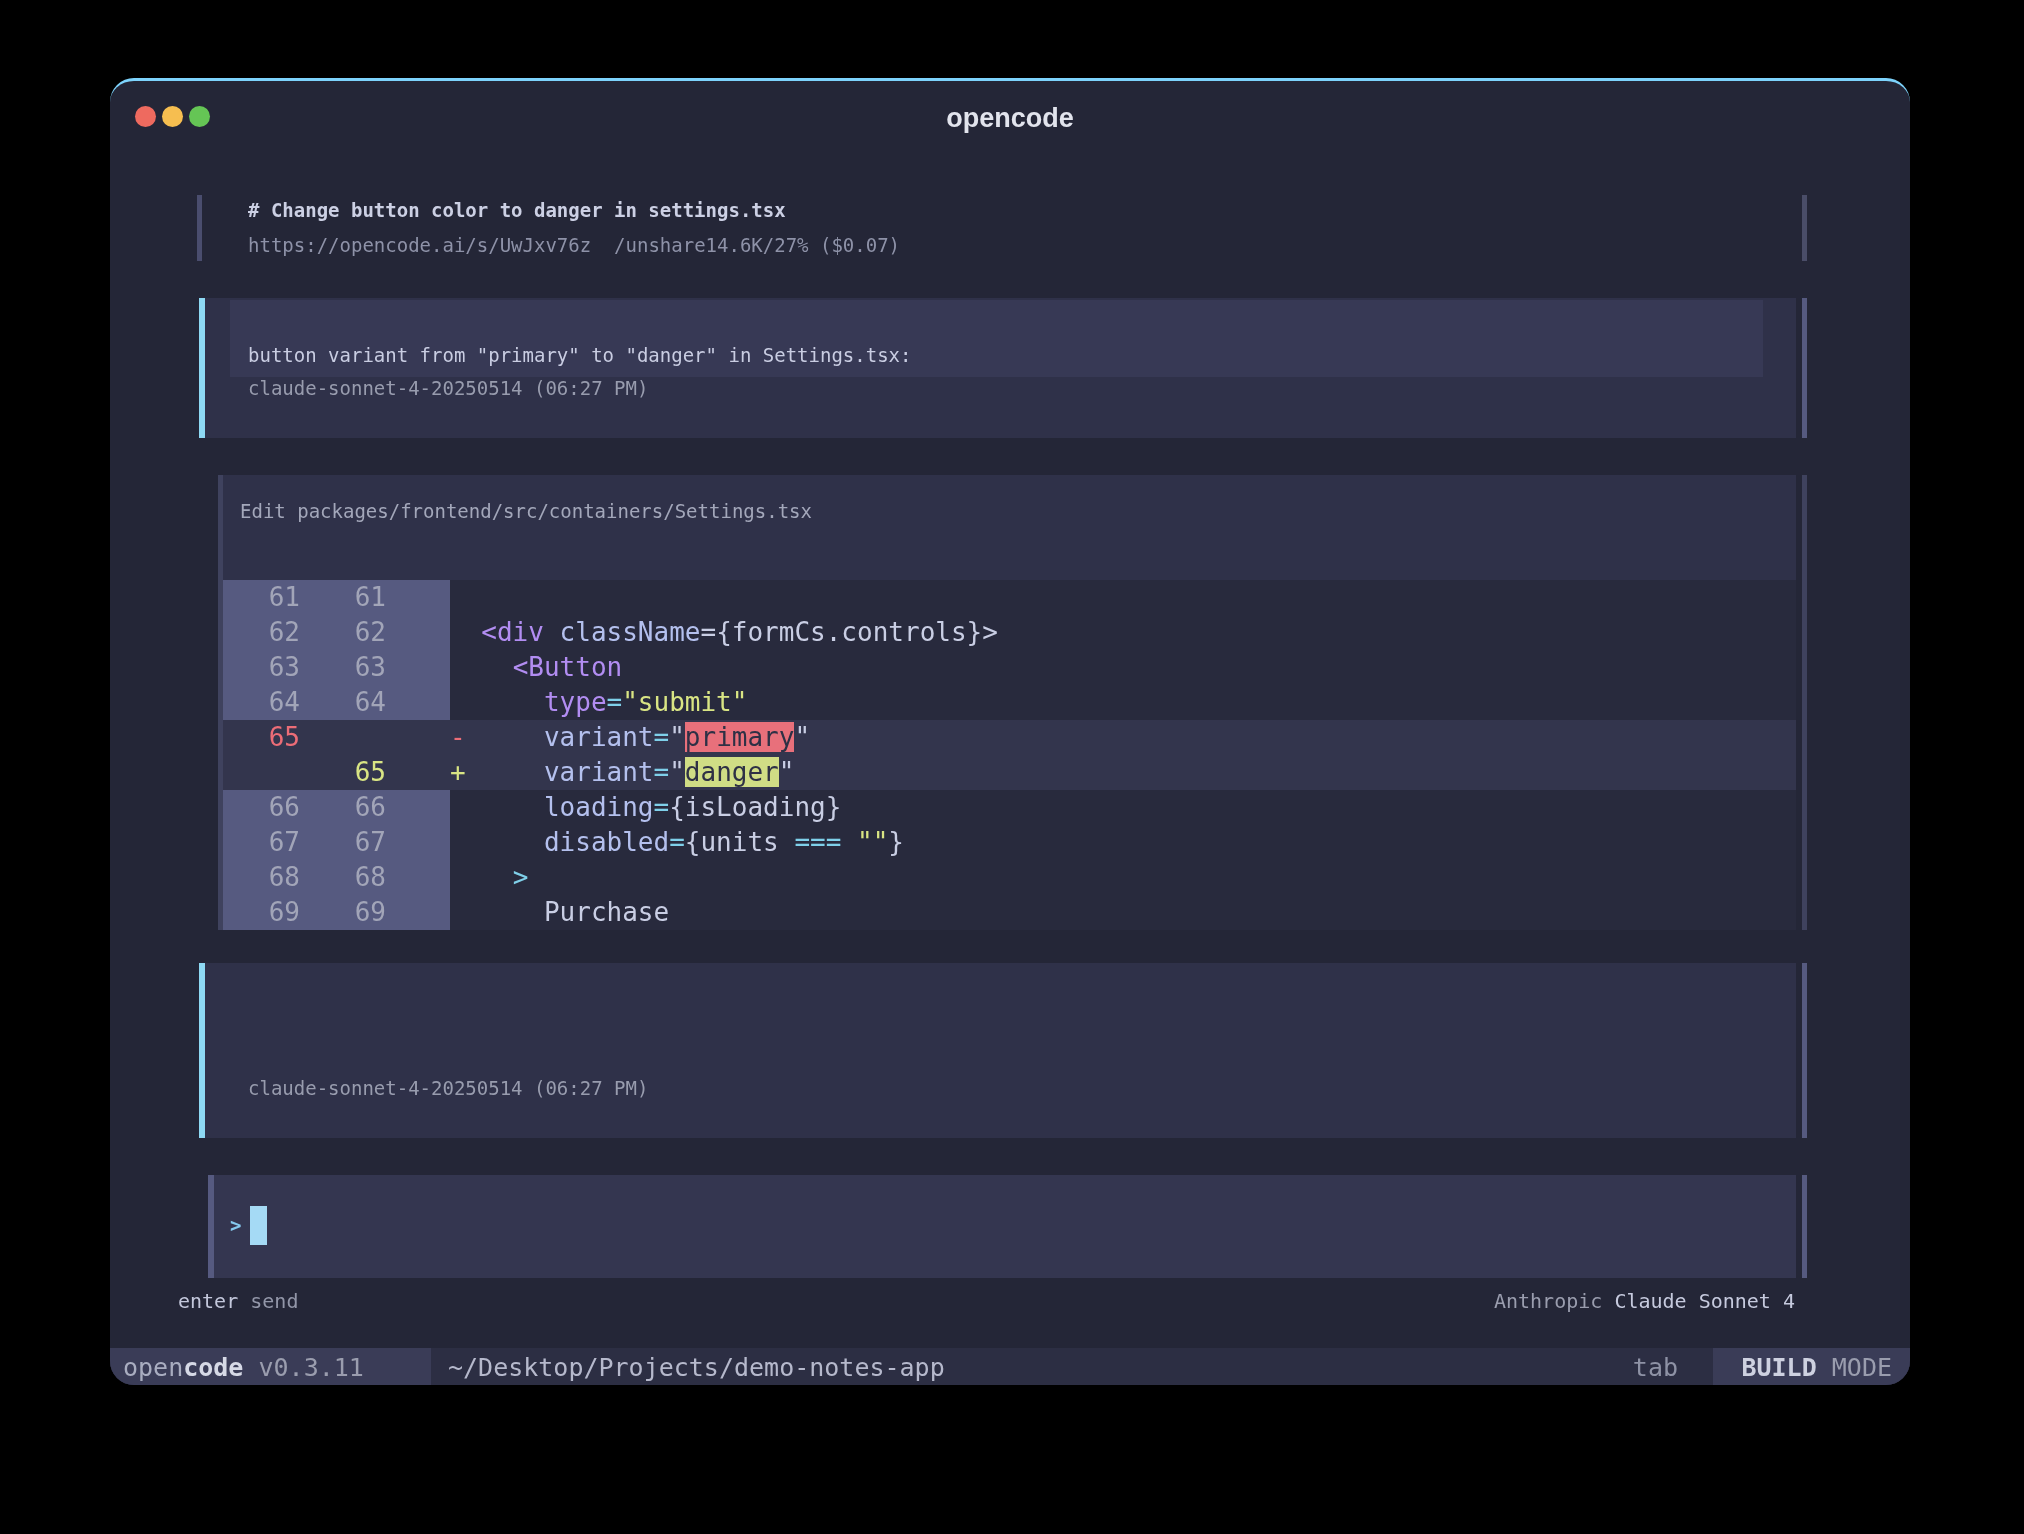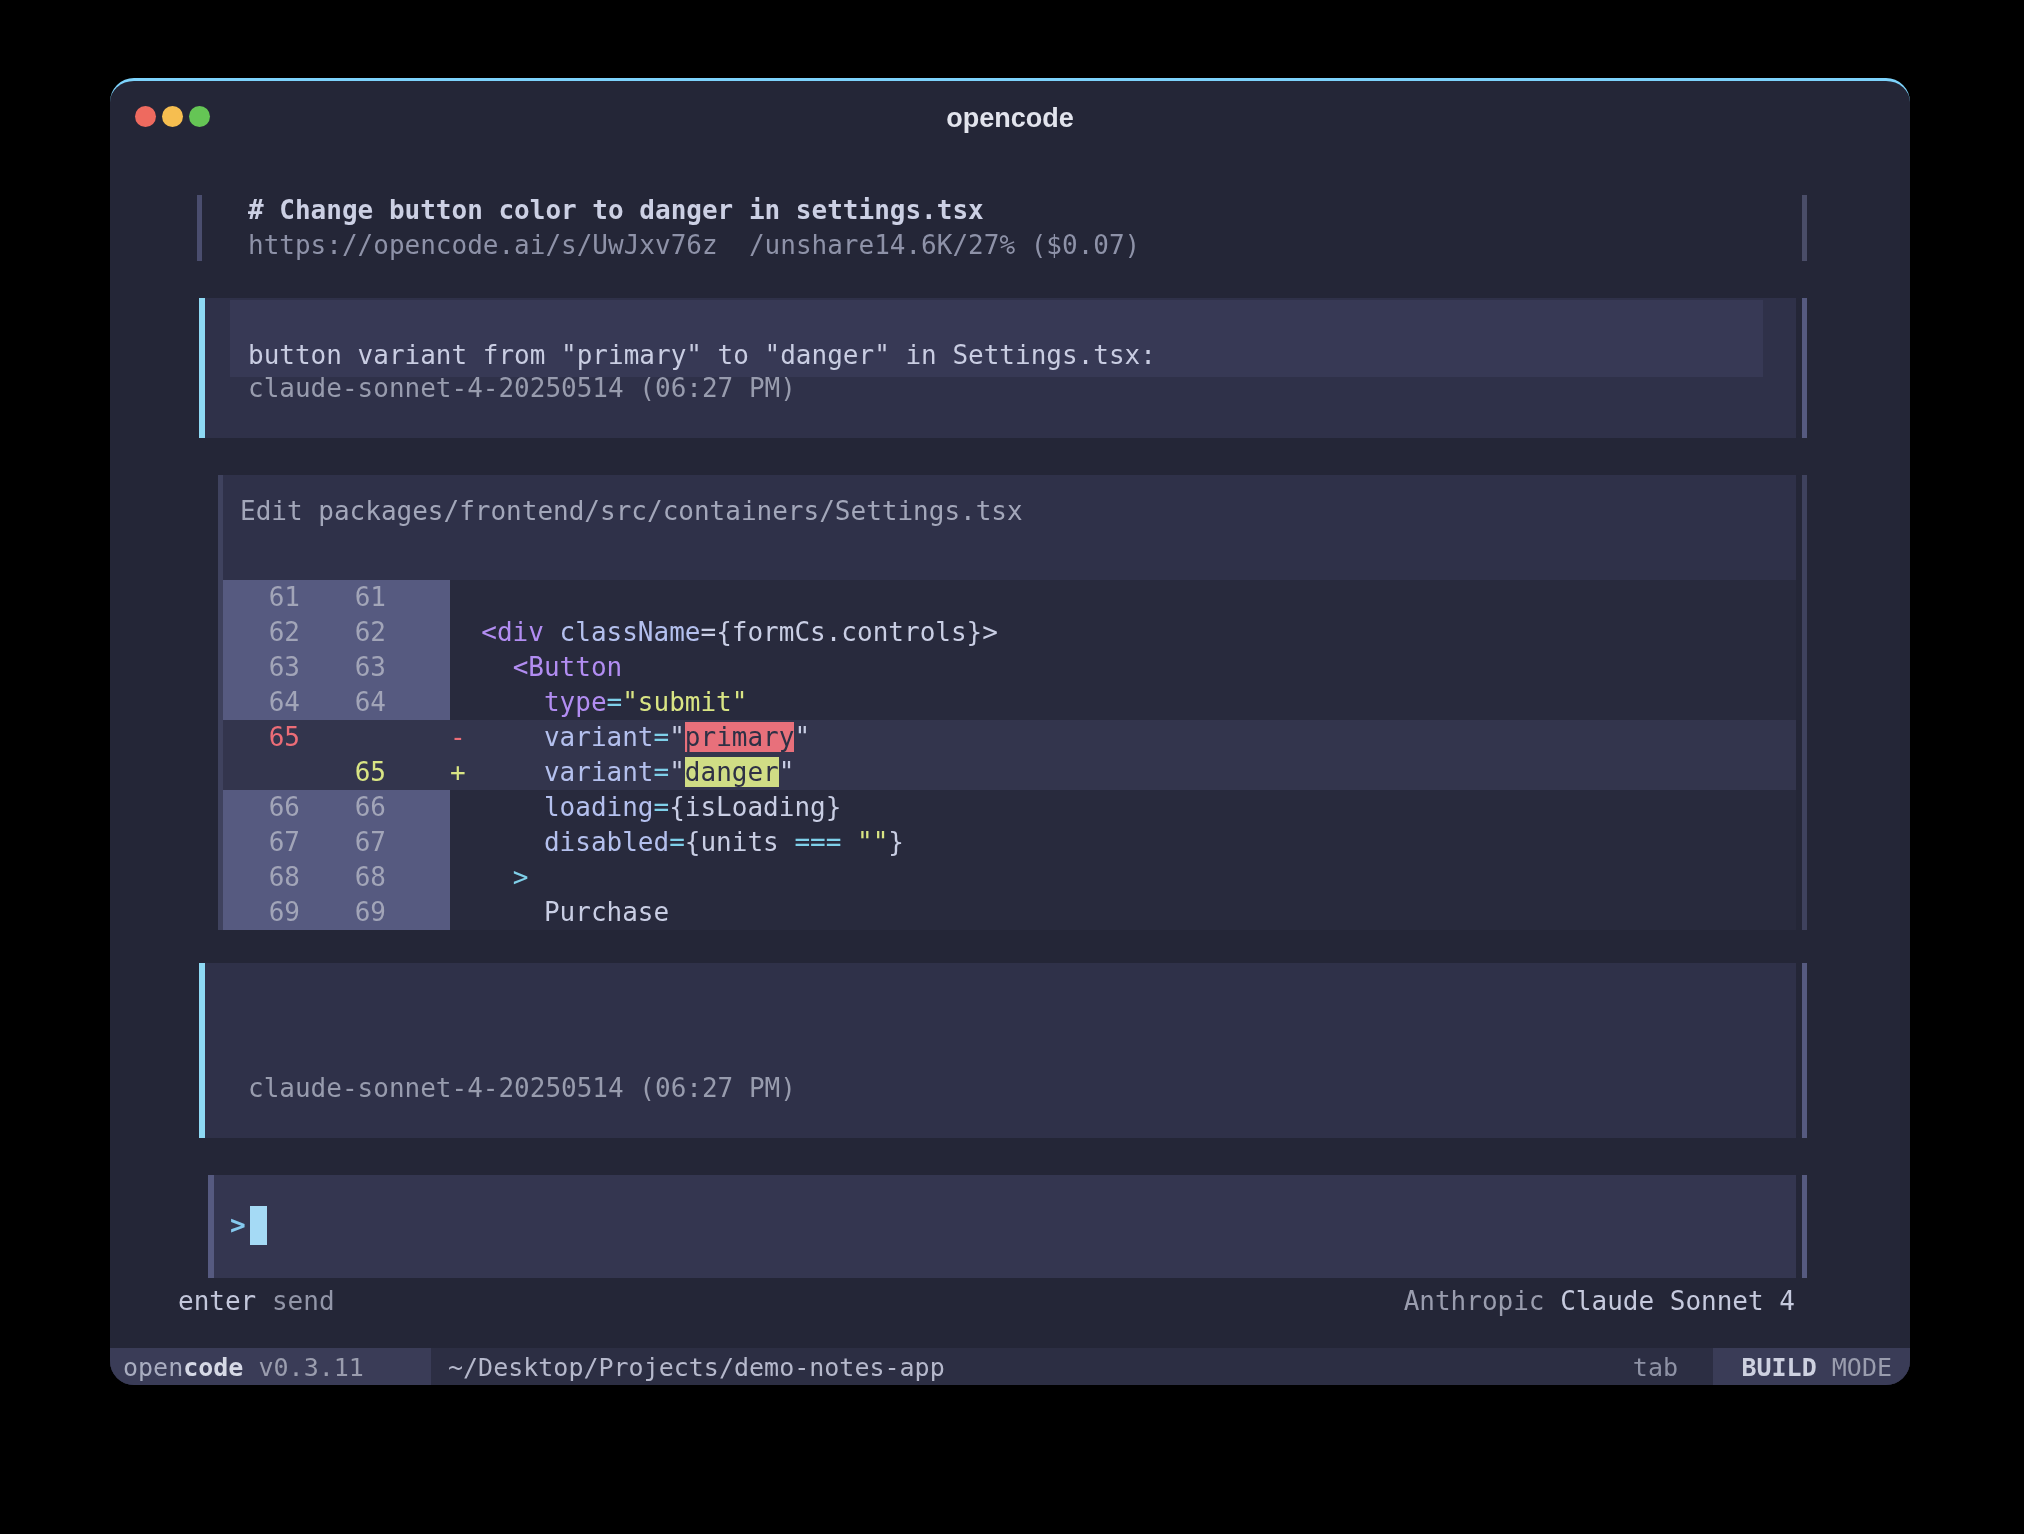--- a/index.html
+++ b/index.html
@@ -9,21 +9,21 @@
           box-sizing:border-box;background:var(--winbg);border-radius:24px;
           border-top:3px solid #7dd3fc;overflow:hidden;}
   
   .light{position:absolute;top:25px;width:21px;height:21px;border-radius:50%;}
   .light.red{left:25px;background:var(--tl-red);}
   .light.yellow{left:52px;background:var(--tl-yellow);}
   .light.green{left:79px;background:var(--tl-green);}
   .win-title{position:absolute;top:22px;left:0;right:0;text-align:center;
              font:bold 27px "Liberation Sans",sans-serif;color:#e2e4ed;}
   
-  .mono{font-size:26px;line-height:35px;white-space:pre;}
+  .mono{font-size:19px;line-height:35px;white-space:pre;}
   .vborder{position:absolute;width:5px;}
   .panel{position:absolute;background:var(--panelbg);}
   
   .hdr-line1{position:absolute;left:138px;top:112px;font-weight:bold;color:#ccd0e4;}
   .hdr-line2{position:absolute;left:138px;top:147px;width:1537px;display:flex;
              color:#8e92a8;}
   
   .para{position:absolute;background:#373955;padding:3px 0 4px 18px;color:#c9cde2;}
   .meta{position:absolute;color:#989cae;}
   
@@ -44,21 +44,21 @@
   .cy{color:var(--cyan);} .st{color:var(--lime);}
   .sr{color:var(--red);} .sg{color:var(--lime);}
   .rm{background:var(--rmbg);color:#2e3045;}
   .ad{background:var(--adbg);color:#2e3045;}
   
   .prompt{position:absolute;left:120px;top:1127px;color:#85c9ee;font-weight:bold;}
   .cursor{position:absolute;left:140px;top:1125px;width:17px;height:39px;
           background:#a5daf5;}
   
   .hints{position:absolute;left:68px;right:115px;top:1201px;height:38px;
-         line-height:38px;display:flex;justify-content:space-between;font-size:26px;}
+         line-height:38px;display:flex;justify-content:space-between;font-size:20px;}
   .hint-key{color:#c3c7db;} .hint-act{color:#9296a8;}
   .model-provider{color:#9a9dae;} .model-name{color:#c6cade;}
   
   .statusbar{position:absolute;left:0;right:0;top:1267px;height:40px;
              background:#2c2e43;font-size:25px;line-height:40px;}
   .sb-chunk{position:absolute;top:0;height:40px;background:#3a3c57;}
   .sb-left{left:0;width:321px;padding-left:13px;box-sizing:border-box;}
   .sb-open{color:#a9adc0;} .sb-code{color:#d6d9e6;font-weight:bold;}
   .sb-ver{color:#9a9dae;text-align:right;} .sb-path{position:absolute;left:338px;color:#b6b9cc;}
   .sb-tab{position:absolute;right:232px;color:#8e92a5;}

